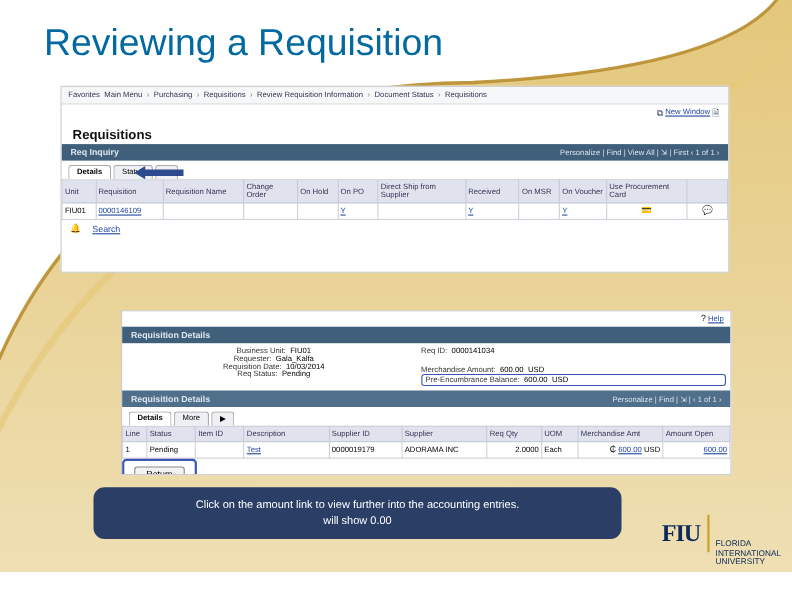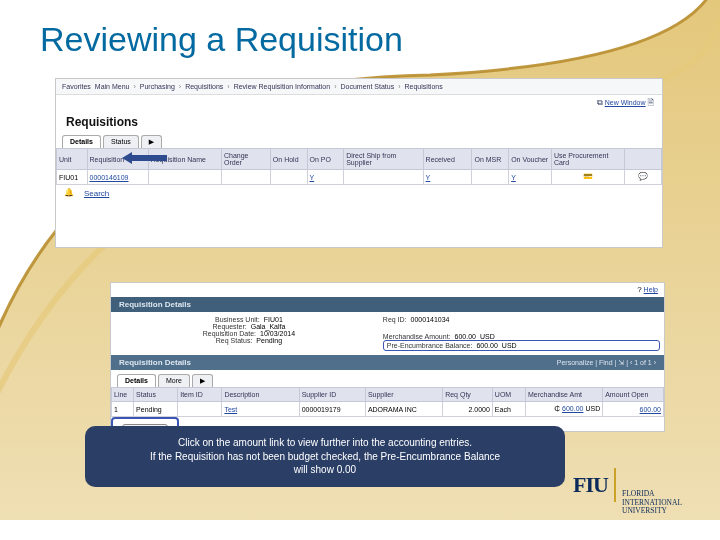--- a/index.html
+++ b/index.html
@@ -85,36 +85,36 @@
 
   .return-btn {
     display:inline-block; margin: 4px 8px;
     border:1px solid #888; border-radius:3px;
     padding:2px 10px; font-size:8px; background:#f2f2f5;
   }
   .hl-border { border:2px solid #3a55b2; border-radius:4px; padding:1px; display:inline-block; }
 
   .callout {
     position:absolute;
-    left: 85px; top: 426px; width: 480px;
+    left: 85px; top: 443px; width: 480px;
     background: #2a3e66; color: #fff;
     border-radius: 10px;
     padding: 10px 14px;
     font-size: 10px; line-height: 1.35;
     text-align: center;
     font-family: Verdana, Geneva, sans-serif;
   }
 
   .logo {
-    position:absolute; right: 38px; bottom: 25px;
+    position:absolute; right: 10px; bottom: 25px;
     display:flex; align-items:center; gap:6px;
   }
   .logo .mark { font-family: Georgia, "Times New Roman", serif; font-weight:bold; font-size:22px; color:#0b2a5b; letter-spacing:-1px; }
   .logo .bar { width:2px; height:34px; background:#c9a227; }
-  .logo .wordmark { font-family: Liberation Serif, serif; font-size:7.5px; color:#0b2a5b; line-height:1.1;margin-top:36px; }
+  .logo .wordmark { font-family: Liberation Sans, sans-serif; font-size:7.5px; color:#0b2a5b; line-height:1.1;margin-top:36px; }
 </style>
 </head>
 <body>
 
 <div class="swoosh">
   <svg viewBox="0 0 720 540" preserveAspectRatio="none">
     <defs>
       <linearGradient id="g1" x1="0" y1="0" x2="0" y2="1">
         <stop offset="0" stop-color="#d9b24a"></stop>
         <stop offset="1" stop-color="#e9d49a"></stop>
@@ -143,20 +143,24 @@
     <span class="sep">›</span>
     <span class="crumb">Requisitions</span>
   </div>
   <div class="newwin-row">
     <span class="ico">⧉</span>
     <a class="link">New Window</a>
     <span class="ico">🗎</span>
   </div>
   <div class="page-title">Requisitions</div>
 
+  <div class="header-bar">
+    <span>Req Inquiry</span>
+    <span class="tools">Personalize | Find | View All | ⇲ | First ‹ 1 of 1 ›</span>
+  </div>
   <div class="tabrow">
     <div class="tab active">Details</div>
     <div class="tab">Status</div>
     <div class="tab">▶</div>
   </div>
   <table class="grid">
     <thead>
         <tr>
       <th style="width:5%">Unit</th>
       <th style="width:10%">Requisition</th>
@@ -292,21 +296,20 @@
     </tr>
       </tbody>
   </table>
   <span class="hl-border">
     <span class="return-btn">Return</span>
   </span>
 </div>
 
 <div class="callout">
   <div>Click on the amount link to view further into the accounting entries.</div>
-  <div>If the Requisition has not been budget checked, the Pre-Encumbrance Balance</div>
   <div>will show 0.00</div>
 </div>
 
 <div class="logo">
   <span class="mark">FIU</span>
   <span class="bar"></span>
   <span class="wordmark">
     <span>FLORIDA</span><br>
     <span>INTERNATIONAL</span><br>
     <span>UNIVERSITY</span>

